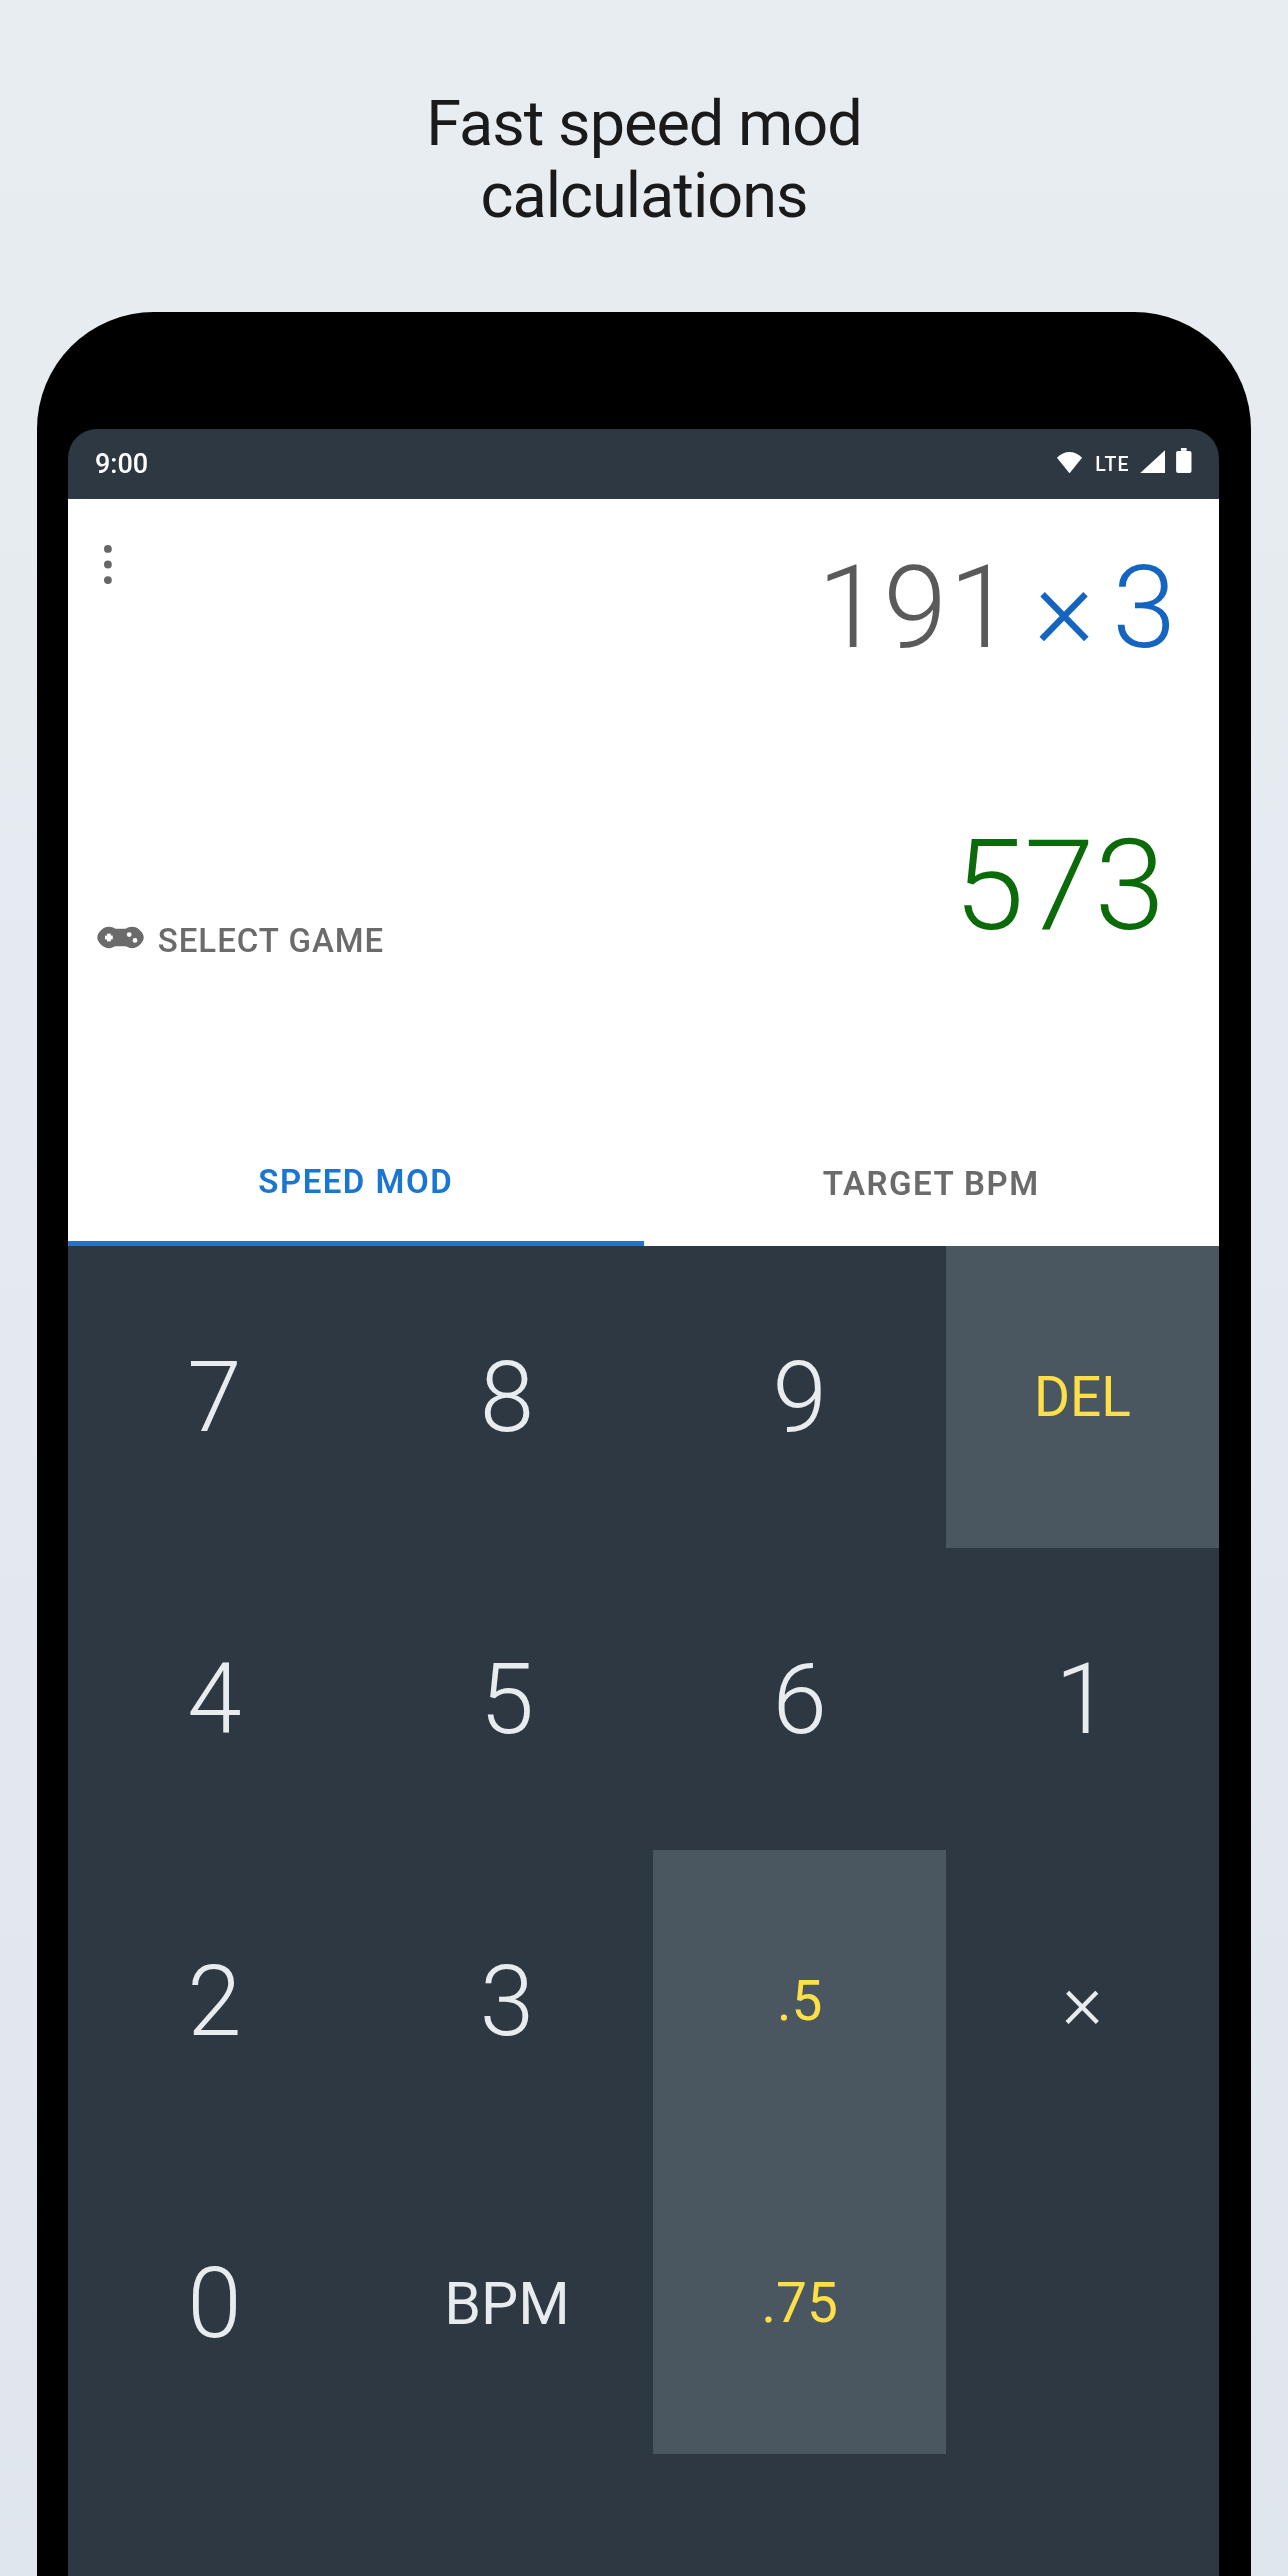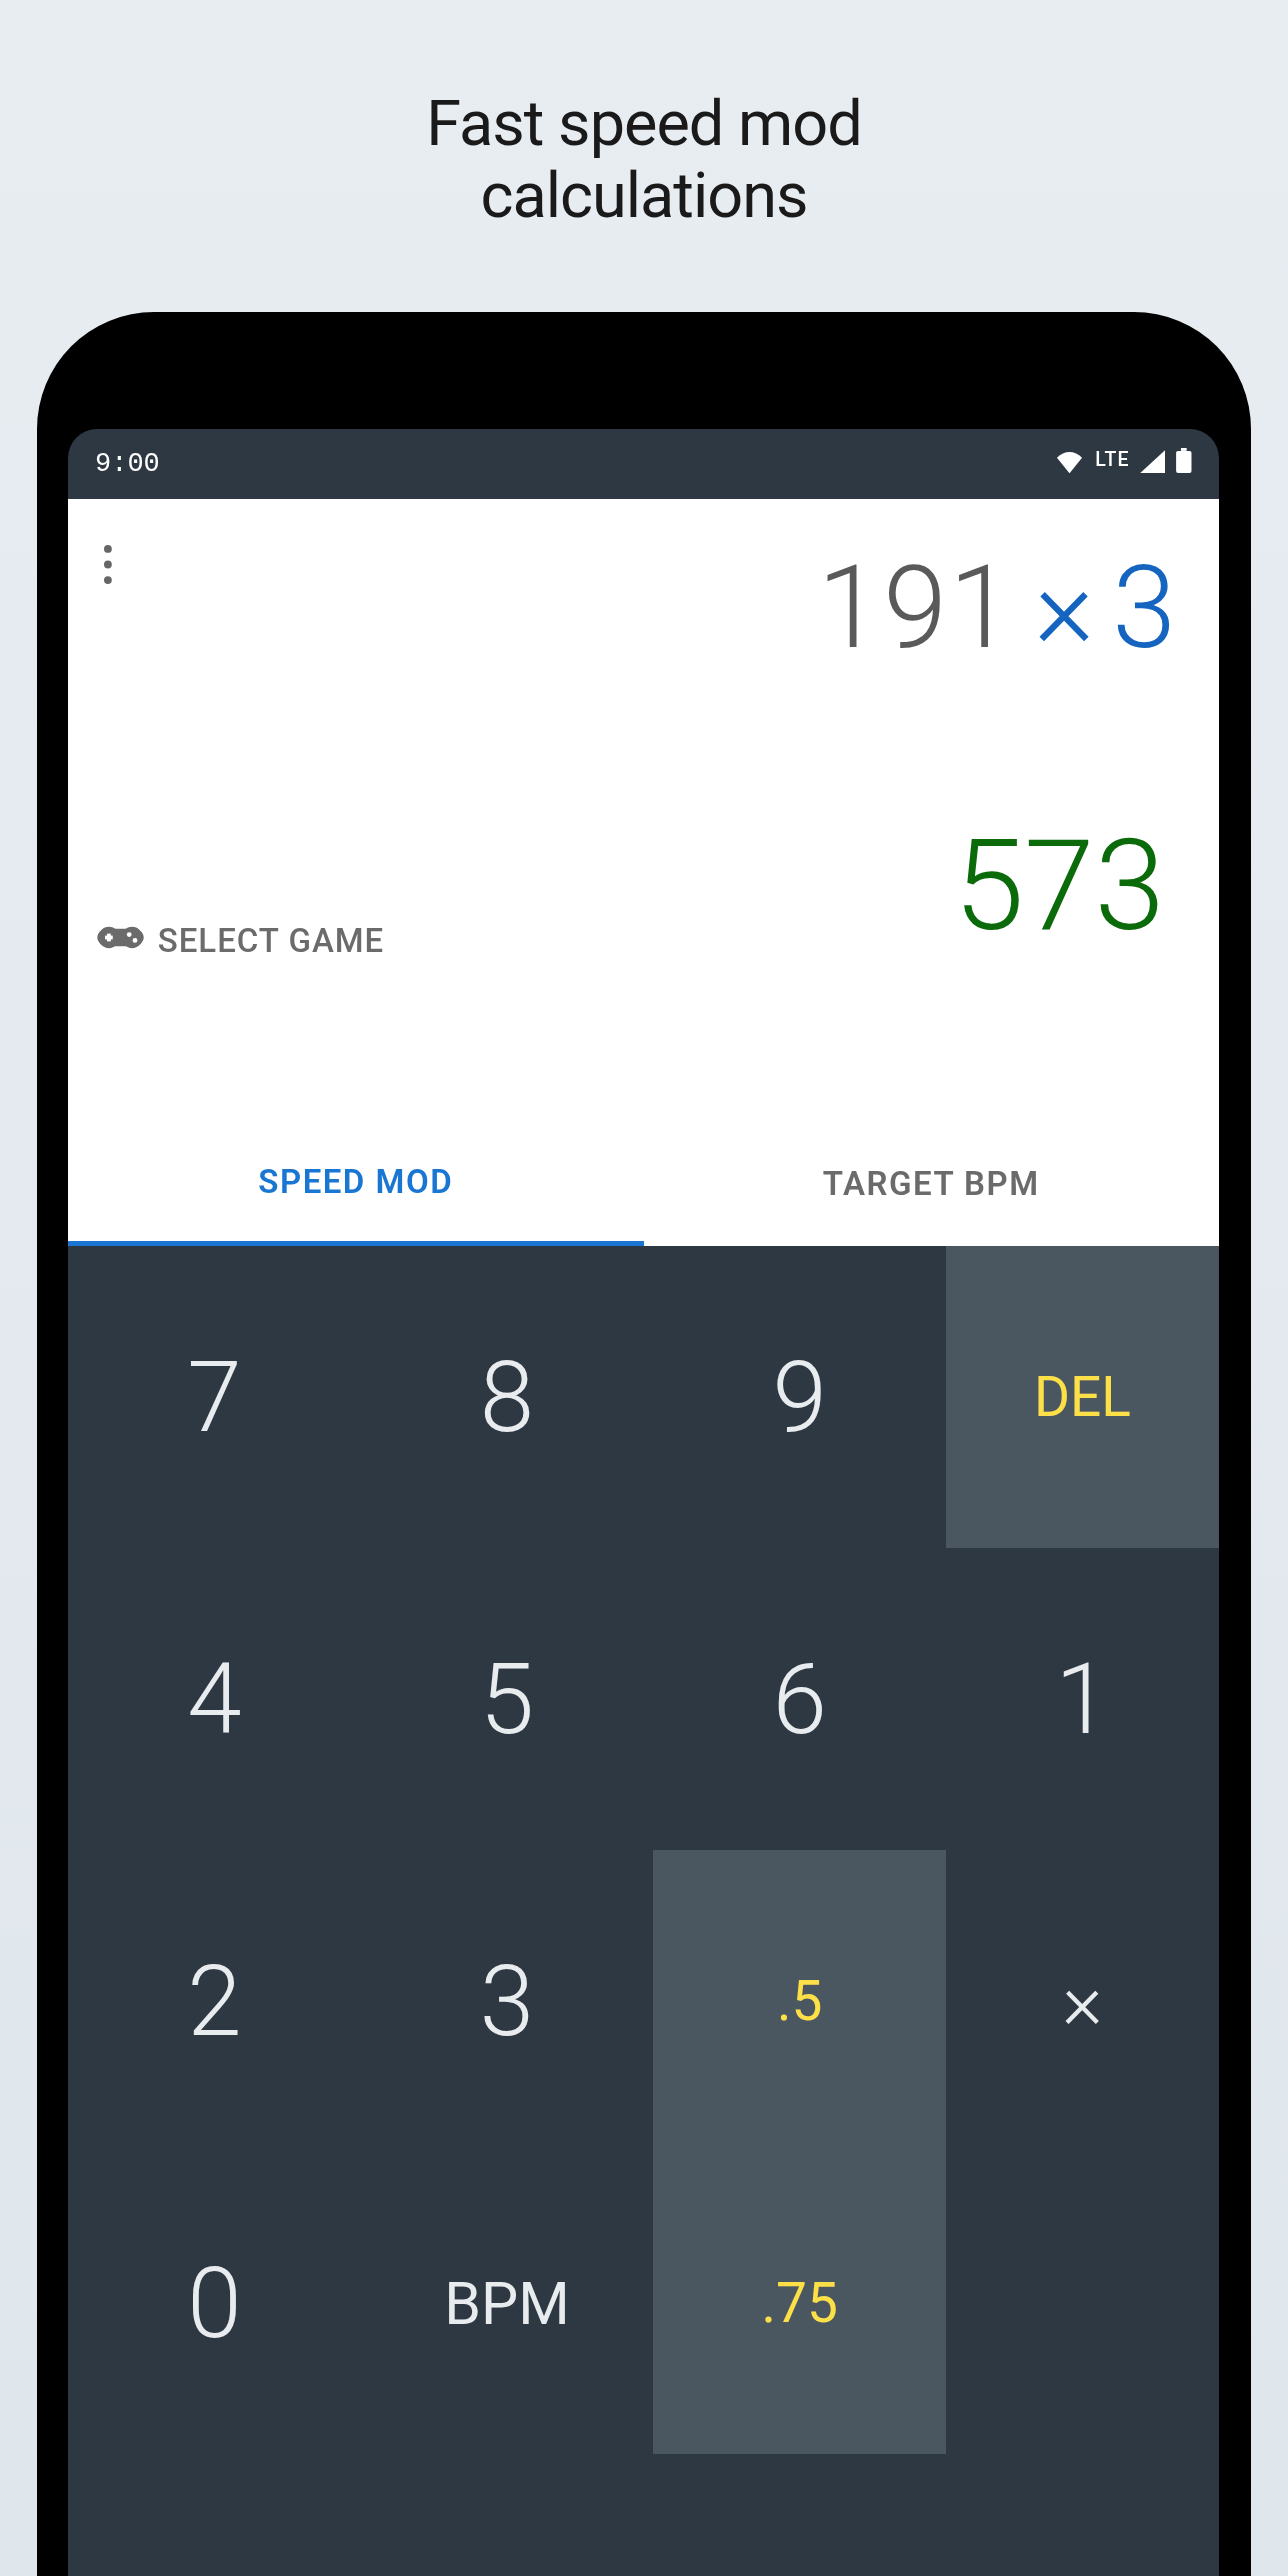--- a/index.html
+++ b/index.html
@@ -60,24 +60,24 @@
     }
     .status-bar {
       height: 70px;
       display: flex;
       align-items: center;
       justify-content: space-between;
       padding: 0 27px;
       color: #fff;
       font-size: 27px;
     }
-    .status-left { font-weight: 500; font-family: Liberation Mono, monospace; }
+    .status-left { font-weight: 500; }
     .status-right {
       display: flex;
-      align-items: flex-start;
+      align-items: center;
       gap: 11px;
     }
     .wifi-icon, .signal-icon, .battery-icon {
       display: inline-block;
     }
     .lte-label { font-size: 19.5px; font-weight: 500; letter-spacing: 1px; }
     .app-area {
       background: #fff;
       height: 747px;
       position: relative;

